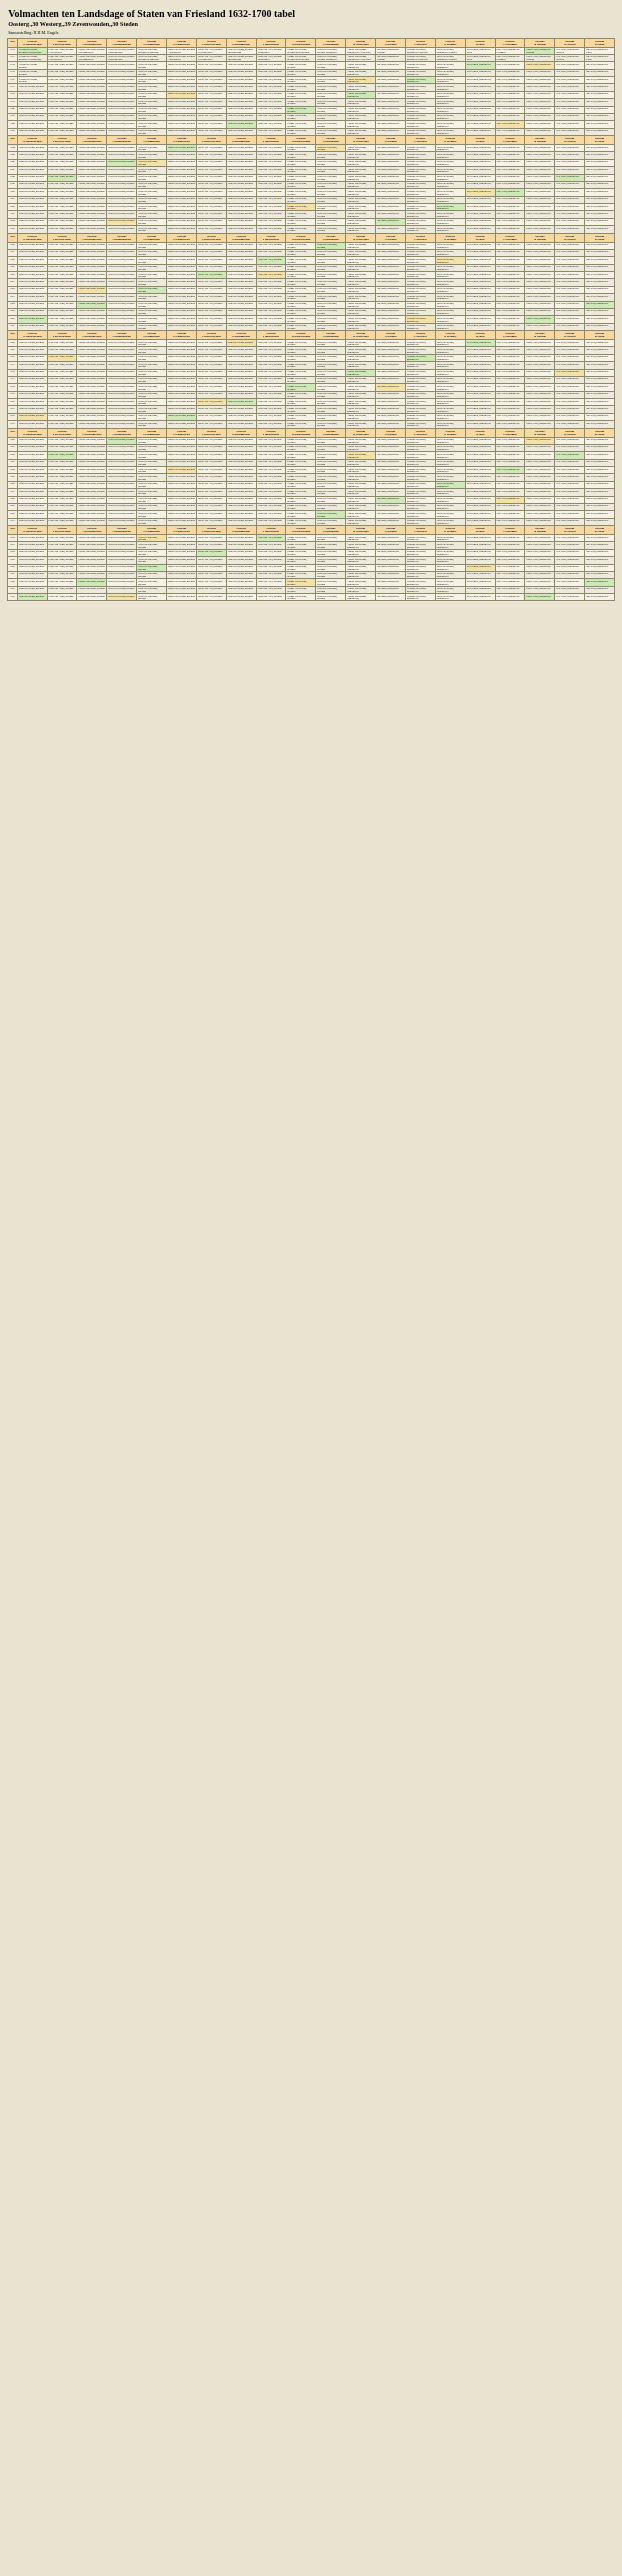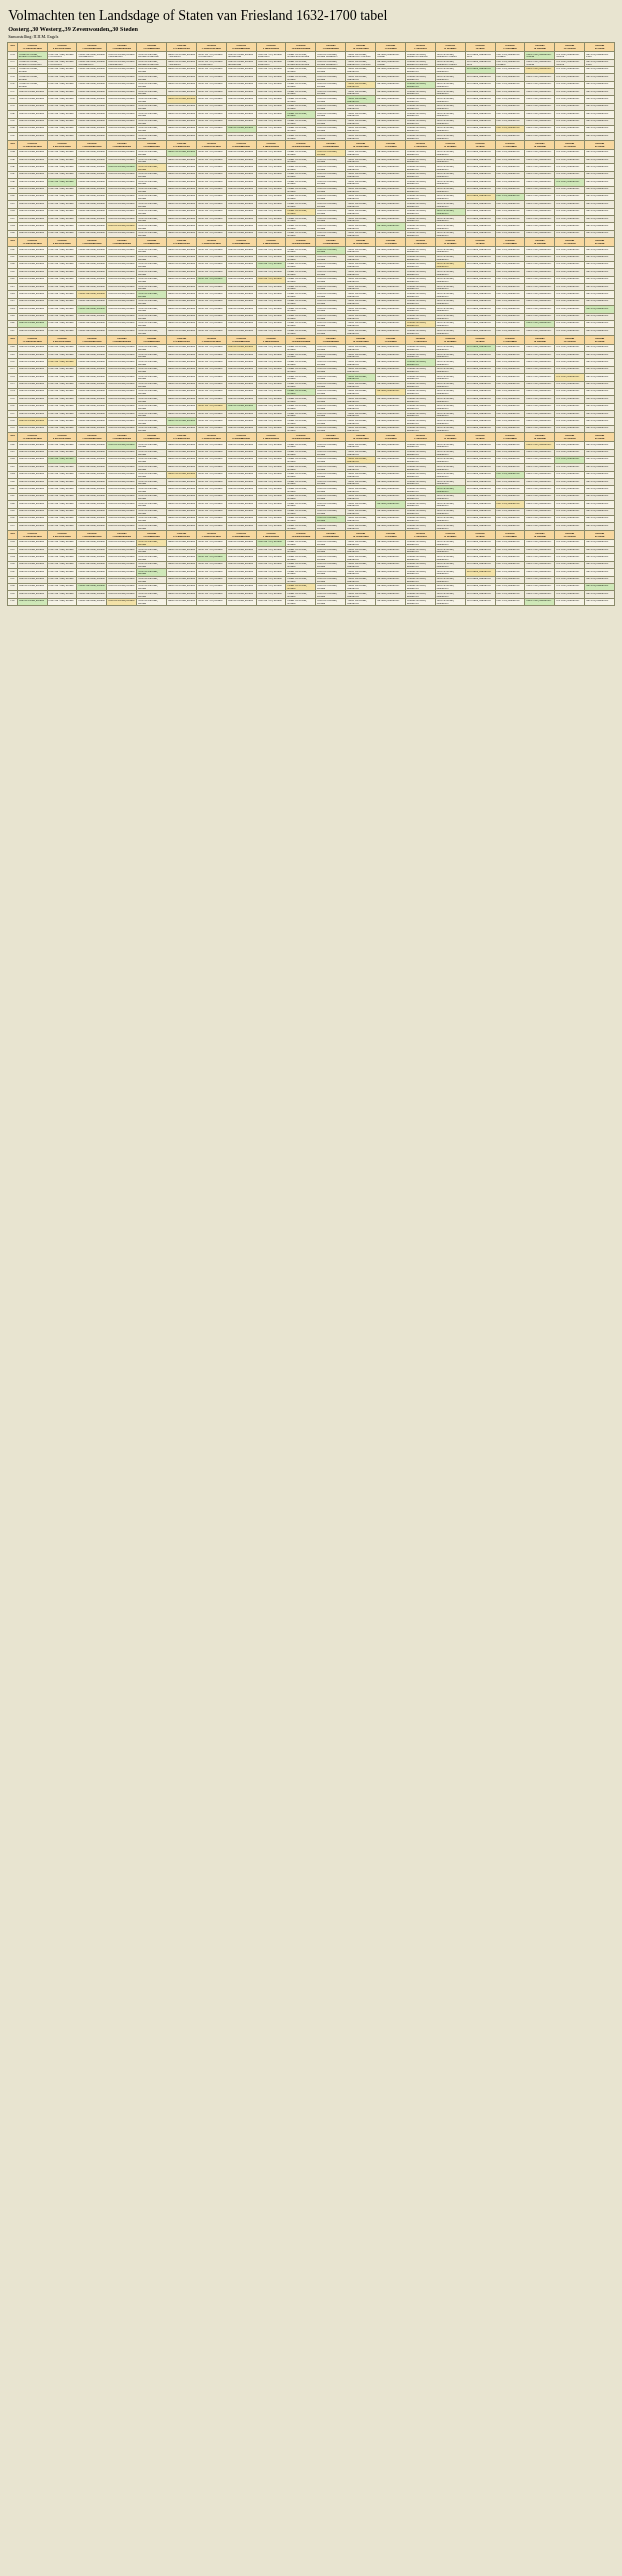--- a/index.html
+++ b/index.html
@@ -8,22 +8,22 @@
     width:622px;
     color:#000;
   }
   .page{
     width:622px;
     box-sizing:border-box;
     padding:5.2px 7.2px 15.5px 7.2px;
     background:#e8e4d0;
   }
   .doc-title{
-    font-size:14px;
-    font-weight:normal;
+    font-size:10px;
+    font-weight:bold;
     margin:3.1px 0 0.5px 1px;
     line-height:1.15;
   }
   .doc-subtitle{
     font-size:6.2px;
     font-weight:bold;
     margin:0 0 2.1px 1px;
     line-height:1.15;
   }
   .doc-credit{

